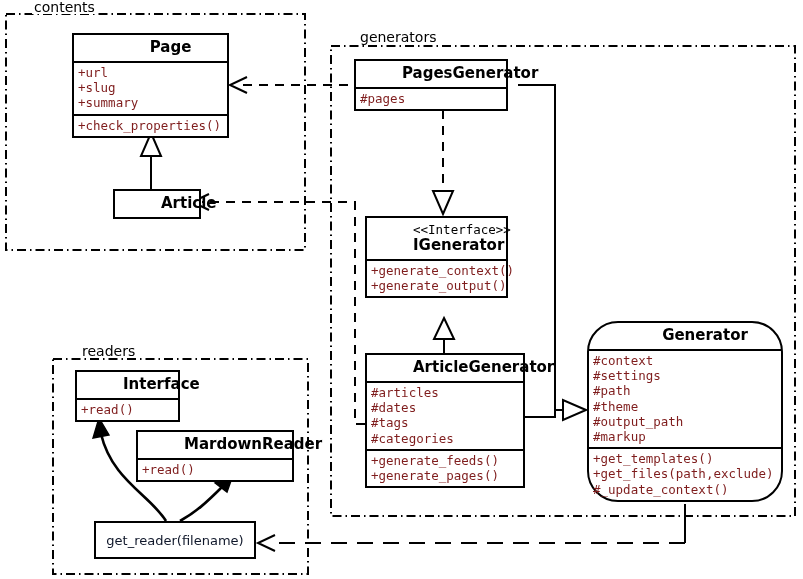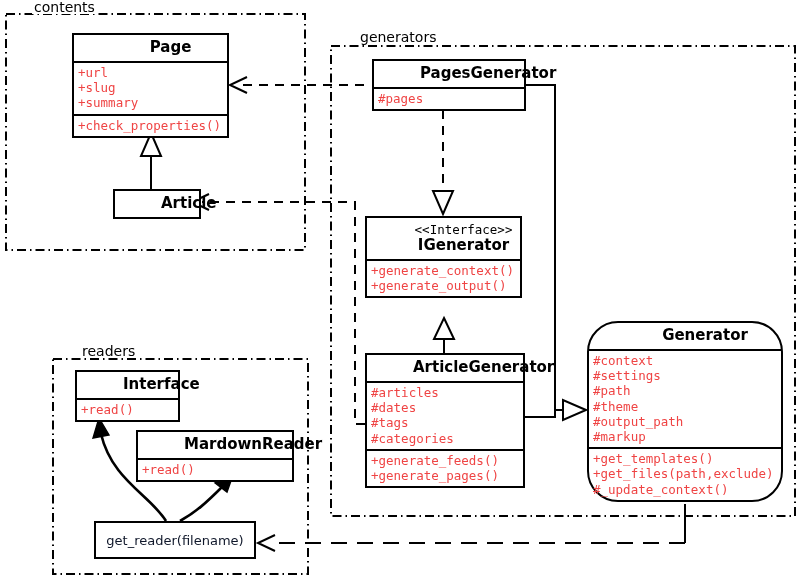--- a/index.html
+++ b/index.html
@@ -34,21 +34,21 @@
     font-family:"DejaVu Sans Mono", monospace;
     line-height:15px;text-align:center;
   }
   .cls-sec{
     box-sizing:border-box;
     border-top:2px solid #000;
     padding:2px 3px 3px 4px;
   }
   .cls-sec .row{
     font-family:"DejaVu Sans Mono", monospace;
-    font-size:12.5px;line-height:15.2px;color:#ef4444;white-space:pre;
+    font-size:12.5px;line-height:15.2px;color:#7f1d1d;white-space:pre;
   }
   
   .fnbox{
     position:absolute;box-sizing:border-box;
     border:2px solid #000;background:#fff;
     display:flex;align-items:center;justify-content:center;
     font-family:"DejaVu Sans", sans-serif;
     font-size:13px;color:#0f172a;white-space:nowrap;
   }
 </style>
@@ -139,28 +139,28 @@
     </div>
     <div class="cls-sec">
       <div class="row">+check_properties()</div>
     </div>
   </div>
 
   <div class="cls" style="left:113px;top:189px;width:88px;">
     <div class="cls-name">Article</div>
   </div>
 
-  <div class="cls" style="left:372px;top:59px;width:154px;">
+  <div class="cls" style="left:354px;top:59px;width:154px;">
     <div class="cls-name">PagesGenerator</div>
     <div class="cls-sec">
       <div class="row">#pages</div>
     </div>
   </div>
 
-  <div class="cls" style="left:365px;top:216px;width:157px;">
+  <div class="cls" style="left:365px;top:216px;width:143px;">
     <div class="cls-name">
       <span class="cls-stereo">&lt;&lt;Interface&gt;&gt;</span>
       <span>IGenerator</span>
     </div>
     <div class="cls-sec">
       <div class="row">+generate_context()</div>
       <div class="row">+generate_output()</div>
     </div>
   </div>
 

